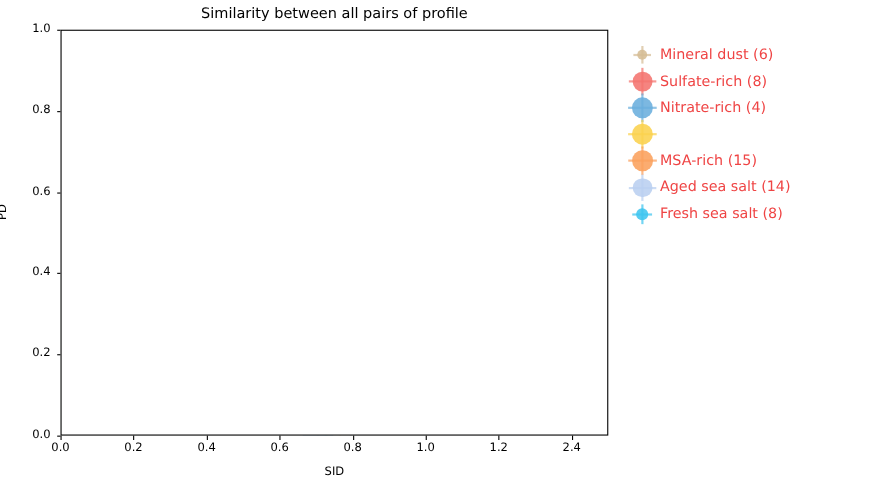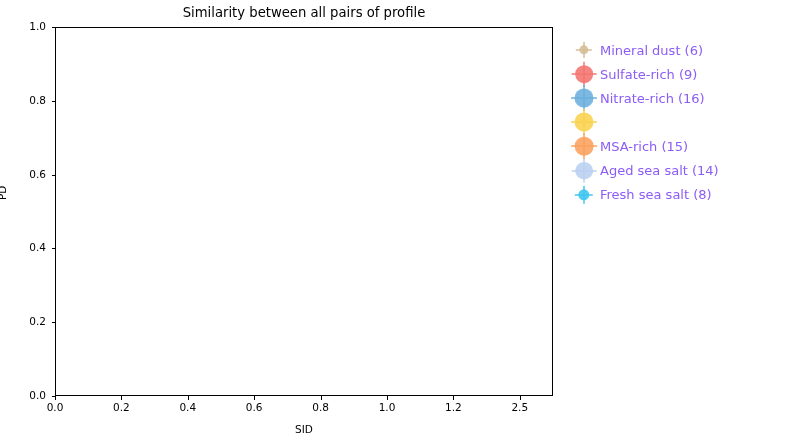--- a/index.html
+++ b/index.html
@@ -129,21 +129,21 @@
     height:0;
   }
   .legend-swatch .lg-v{
     position:absolute;
     left:50%;top:50%;
     transform:translate(-50%,-50%);
     width:0;
   }
   .legend-label{
     font-size:13px;
-    color:#8b5cf6;
+    color:#ef4444;
     white-space:nowrap;
     line-height:15px;
   }
 </style>
 </head>
 <body>
 
 <div id="figure">
 
   <div id="chart-title">Similarity between all pairs of profile</div>
@@ -191,21 +191,21 @@
       <div class="xtick-label" style="left: 187.8px;">0.4</div>
       <div class="xtick" style="left: 254.2px;"></div>
       <div class="xtick-label" style="left: 254.2px;">0.6</div>
       <div class="xtick" style="left: 320.6px;"></div>
       <div class="xtick-label" style="left: 320.6px;">0.8</div>
       <div class="xtick" style="left: 387px;"></div>
       <div class="xtick-label" style="left: 387px;">1.0</div>
       <div class="xtick" style="left: 453.4px;"></div>
       <div class="xtick-label" style="left: 453.4px;">1.2</div>
       <div class="xtick" style="left: 519.8px;"></div>
-      <div class="xtick-label" style="left: 519.8px;">2.5</div>
+      <div class="xtick-label" style="left: 519.8px;">2.4</div>
       <div class="ytick" style="top: 396px;"></div>
       <div class="ytick-label" style="top: 396px;">0.0</div>
       <div class="ytick" style="top: 322.2px;"></div>
       <div class="ytick-label" style="top: 322.2px;">0.2</div>
       <div class="ytick" style="top: 248.4px;"></div>
       <div class="ytick-label" style="top: 248.4px;">0.4</div>
       <div class="ytick" style="top: 174.6px;"></div>
       <div class="ytick-label" style="top: 174.6px;">0.6</div>
       <div class="ytick" style="top: 100.8px;"></div>
       <div class="ytick-label" style="top: 100.8px;">0.8</div>
@@ -224,29 +224,29 @@
           <span class="lg-dot" style="width: 9.36px; height: 9.36px; background: rgb(213, 189, 149); opacity: 0.88;"></span>
         </span>
         <span class="legend-label">Mineral dust (6)</span>
       </div>
       <div class="legend-row">
         <span class="legend-swatch">
           <span class="lg-h" style="width: 24.68px; border-top: 2.2px solid rgb(244, 115, 110); opacity: 0.72;"></span>
           <span class="lg-v" style="height: 24.68px; border-left: 2.2px solid rgb(244, 115, 110); opacity: 0.72;"></span>
           <span class="lg-dot" style="width: 17.68px; height: 17.68px; background: rgb(244, 115, 110); opacity: 0.88;"></span>
         </span>
-        <span class="legend-label">Sulfate-rich (9)</span>
+        <span class="legend-label">Sulfate-rich (8)</span>
       </div>
       <div class="legend-row">
         <span class="legend-swatch">
           <span class="lg-h" style="width: 26px; border-top: 2.2px solid rgb(106, 174, 221); opacity: 0.72;"></span>
           <span class="lg-v" style="height: 26px; border-left: 2.2px solid rgb(106, 174, 221); opacity: 0.72;"></span>
           <span class="lg-dot" style="width: 19px; height: 19px; background: rgb(106, 174, 221); opacity: 0.88;"></span>
         </span>
-        <span class="legend-label">Nitrate-rich (16)</span>
+        <span class="legend-label">Nitrate-rich (4)</span>
       </div>
       <div class="legend-row">
         <span class="legend-swatch">
           <span class="lg-h" style="width: 26px; border-top: 2.2px solid rgb(251, 209, 77); opacity: 0.72;"></span>
           <span class="lg-v" style="height: 26px; border-left: 2.2px solid rgb(251, 209, 77); opacity: 0.72;"></span>
           <span class="lg-dot" style="width: 19px; height: 19px; background: rgb(251, 209, 77); opacity: 0.88;"></span>
         </span>
       </div>
       <div class="legend-row">
         <span class="legend-swatch">

